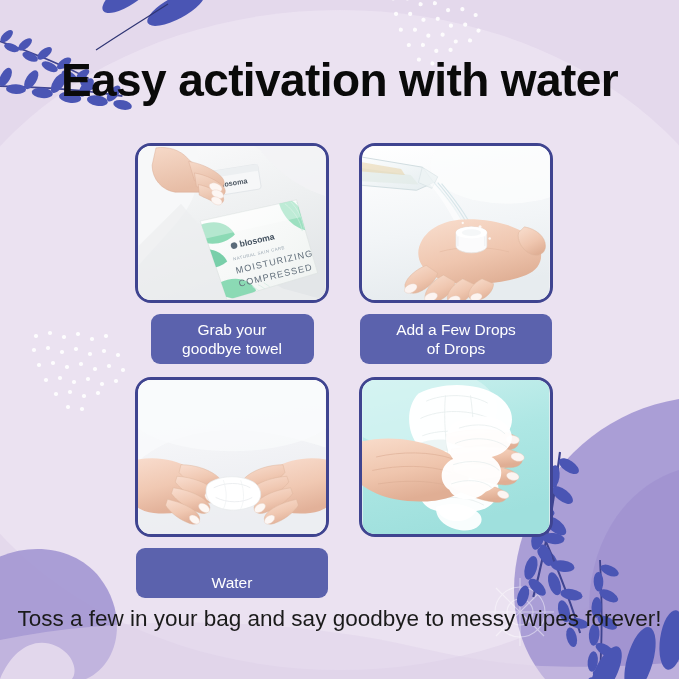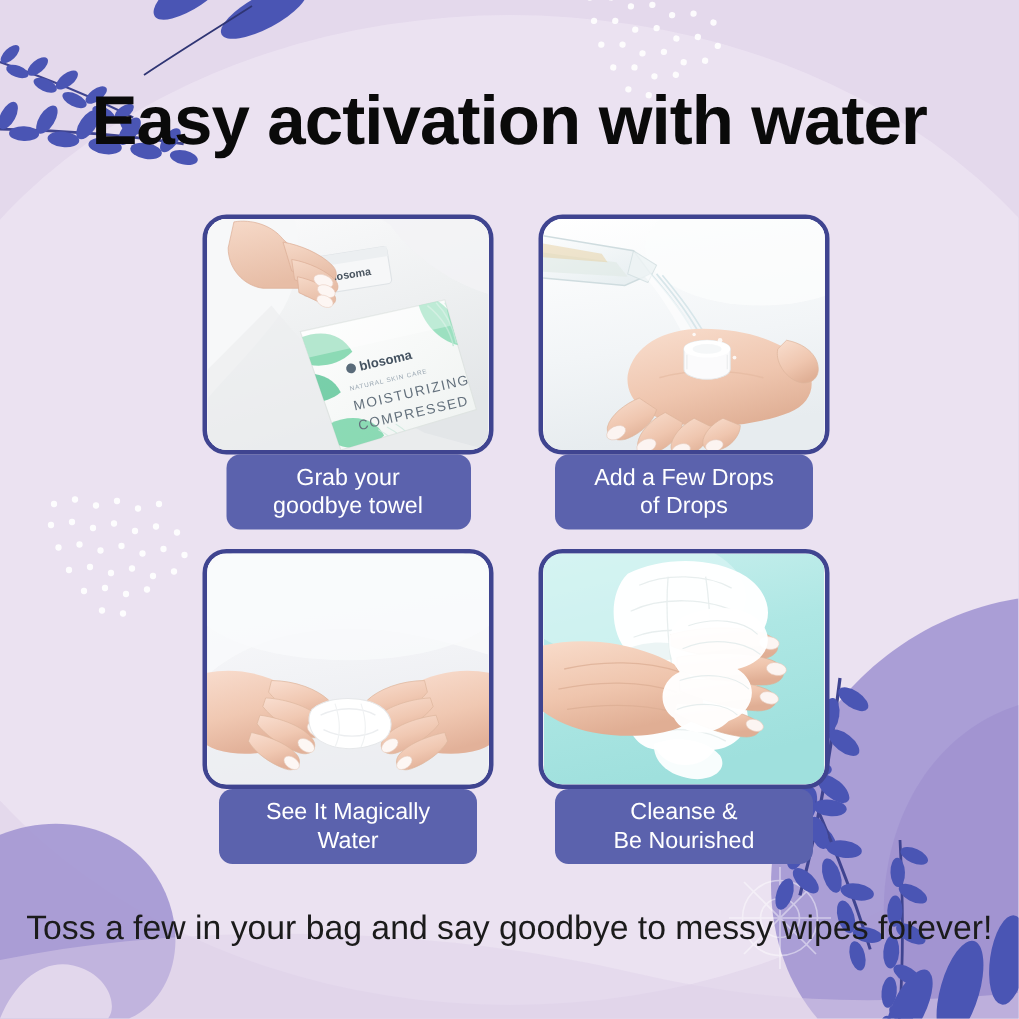--- a/index.html
+++ b/index.html
@@ -44,32 +44,33 @@
     width:194px; height:160px;
     border:3px solid #3f4490;
     border-radius:16px;
     overflow:hidden;
     position:relative;
     background:#f4f3f6;
   }
   .photo svg { display:block; width:100%; height:100%; }
 
   .caption {
+    margin-top:11px;
     width:163px;
     min-height:44px;
     background:#5b62ad;
     border-radius:9px;
     color:#ffffff;
     font-size:15.5px;
     line-height:1.23;
     text-align:center;
     display:flex; align-items:center; justify-content:center;
     padding:6px 4px;
   }
-  .caption.wide { width:172px; }
+  .caption.wide { width:192px; }
 
   
   .footer {
     position:absolute;
     top:605px; left:0; width:679px;
     text-align:center;
     font-size:22.5px;
     color:#1b1b1b;
     line-height:1.28;
     z-index:5;
@@ -436,21 +437,21 @@
                    C 102 137 88 136 78 130 C 70 125 68 114 72 108 Z" fill="#ffffff" stroke="#e6e8ea" stroke-width="0.7"></path>
           <path d="M78 112 C 90 106 106 106 116 112" stroke="#eceef0" stroke-width="1" fill="none"></path>
           <path d="M80 122 C 92 128 108 128 118 122" stroke="#eceef0" stroke-width="1" fill="none"></path>
           <path d="M88 104 C 92 116 92 126 88 134" stroke="#f0f2f3" stroke-width="0.8" fill="none"></path>
           <path d="M106 104 C 110 116 110 126 106 134" stroke="#f0f2f3" stroke-width="0.8" fill="none"></path>
         </g>
       </svg>
     </div>
     <div class="caption wide">
       <span>
-        <span>See It Magically</span><br>
+        <br>
         <span>Water</span>
       </span>
     </div>
   </div>
 
   <div class="step">
     <div class="photo">
       <svg viewBox="0 0 194 160" xmlns="http://www.w3.org/2000/svg">
         <defs>
           <linearGradient id="p4bg" x1="0" y1="0" x2="0.3" y2="1">
@@ -523,23 +524,17 @@
             <path d="M96 66 C 114 58 138 60 150 70"></path>
             <path d="M94 88 C 112 82 132 84 142 94"></path>
             <path d="M92 108 C 108 102 126 104 134 112"></path>
           </g>
         </g>
 
         <path d="M76 132 C 90 126 112 128 122 140 C 128 150 116 158 102 156
                  C 88 154 76 146 76 132 Z" fill="#ffffff" opacity="0.93"></path>
       </svg>
     </div>
-    <div class="caption wide">
-      <span>
-        <span>Cleanse &amp;</span><br>
-        <span>Be Nourished</span>
-      </span>
-    </div>
   </div>
 
 </div>
 
 <p class="footer">Toss a few in your bag and say goodbye to messy wipes forever!</p>
 
 </body></html>

